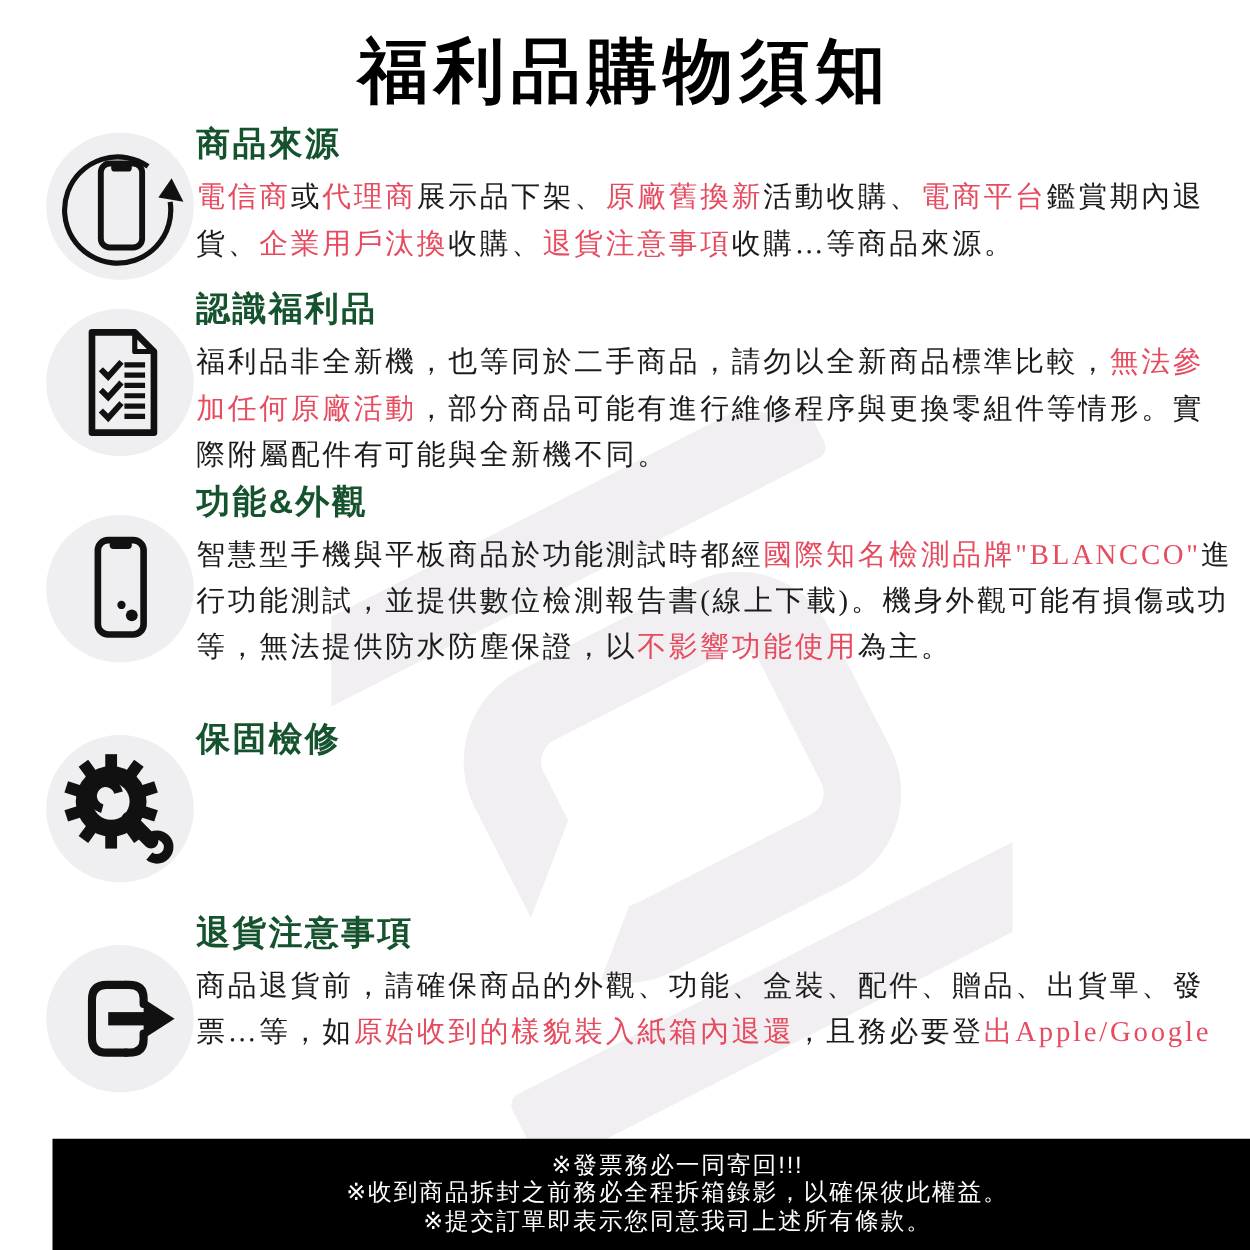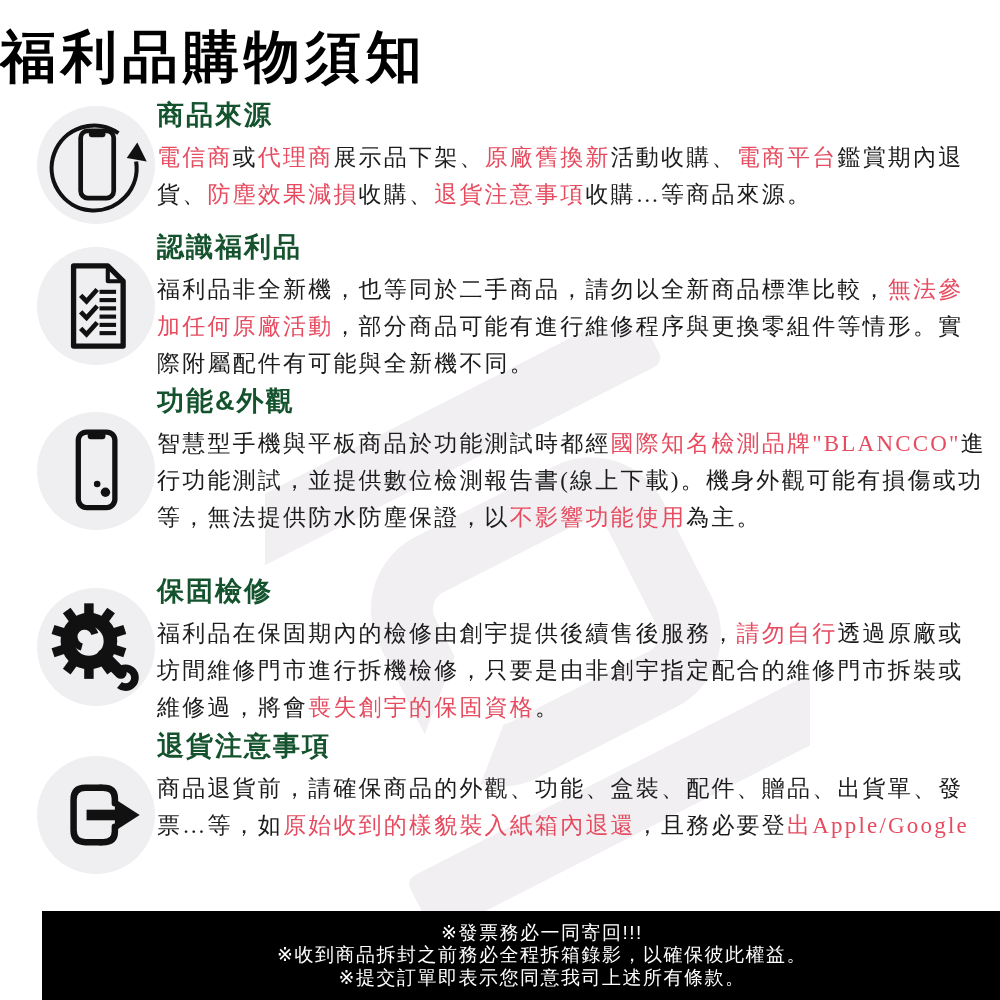--- a/index.html
+++ b/index.html
@@ -2,21 +2,21 @@
 <html style="--accent: #e64b5f; --icon-bg: #efeff1; --wm: #f1eff2; --footer-bg: #000000; --footer-text: #ffffff;"><head>
 <meta charset="utf-8">
 <style>
   html,body { margin:0; padding:0; background:#fff; }
   .page {
     position:relative; width:1000px; height:1000px; background:#ffffff;
     overflow:hidden; font-family:"Liberation Sans","DejaVu Sans",sans-serif;
     color:#1c1c1c;
   }
   .title {
-    position:absolute; top:26px; left:0; width:1000px; text-align:left;
+    position:absolute; top:26px; left:0; width:1000px; text-align:center;
     font-size:56px; font-weight:900; color:#000; letter-spacing:5px;
     line-height:62px; z-index:2;
   }
   .watermark { position:absolute; left:265px; top:330px; width:545px; height:585px; z-index:0; }
   .wm-fill { fill:var(--wm,#f1eff2); }
   .wm-ring { fill:none; stroke:var(--wm,#f1eff2); stroke-width:62px; }
 
   .section { position:absolute; left:0; width:1000px; z-index:1; }
   .icon-wrap {
     position:absolute; left:37px; width:118px; height:118px; border-radius:50%;
@@ -68,21 +68,21 @@
             <rect x="37" y="21" width="28" height="57" rx="6" fill="none" stroke="#111" stroke-width="4"></rect>
             <rect x="44" y="21.5" width="14" height="5" rx="2.5" fill="#111"></rect>
             <path d="M 69 23 A 36 36 0 1 0 84 47" fill="none" stroke="#111" stroke-width="3.5"></path>
             <polygon points="85,31 93,47 76,44" fill="#111"></polygon>
           </svg>
         </div>
         <div class="text-col">
           <h2 class="heading">商品來源</h2>
           <div class="para">
             <div class="pline"><span class="red">電信商</span><span>或</span><span class="red">代理商</span><span>展示品下架、</span><span class="red">原廠舊換新</span><span>活動收購、</span><span class="red">電商平台</span><span>鑑賞期內退</span></div>
-            <div class="pline"><span>貨、</span><span class="red">防塵效果減損</span><span>收購、</span><span class="red">退貨注意事項</span><span>收購…等商品來源。</span></div>
+            <div class="pline"><span>貨、</span><span class="red">企業用戶汰換</span><span>收購、</span><span class="red">退貨注意事項</span><span>收購…等商品來源。</span></div>
           </div>
         </div>
       </section>
       <section class="section s2">
         <div class="icon-wrap">
           <svg viewBox="0 0 100 100">
             <path d="M31 16 H60 L73 29 V84 H31 Z" fill="none" stroke="#111" stroke-width="4.5" stroke-linejoin="round"></path>
             <path d="M60 16 V29 H73" fill="none" stroke="#111" stroke-width="3.5" stroke-linejoin="round"></path>
             <path d="M37 41 l5 5 l9 -10" fill="none" stroke="#111" stroke-width="4"></path>
             <line x1="53" y1="38" x2="67" y2="38" stroke="#111" stroke-width="3.5"></line>
@@ -139,25 +139,20 @@
               <circle cx="44" cy="45" r="24"></circle>
             </g>
             <circle cx="44" cy="45" r="12.5" fill="#efeff1"></circle>
             <path d="M 38 50 A 9 9 0 1 1 49 39" fill="none" stroke="#111" stroke-width="6"></path>
             <line x1="56" y1="57" x2="71" y2="72" stroke="#111" stroke-width="10" stroke-linecap="round"></line>
             <circle cx="75" cy="76" r="8" fill="none" stroke="#111" stroke-width="6.5" stroke-dasharray="37 13" stroke-dashoffset="19"></circle>
           </svg>
         </div>
         <div class="text-col">
           <h2 class="heading">保固檢修</h2>
-          <div class="para">
-            <div class="pline"><span>福利品在保固期內的檢修由創宇提供後續售後服務，</span><span class="red">請勿自行</span><span>透過原廠或</span></div>
-            <div class="pline"><span>坊間維修門市進行拆機檢修，只要是由非創宇指定配合的維修門市拆裝或</span></div>
-            <div class="pline"><span>維修過，將會</span><span class="red">喪失創宇的保固資格</span><span>。</span></div>
-          </div>
         </div>
       </section>
       <section class="section s5">
         <div class="icon-wrap">
           <svg viewBox="0 0 100 100">
             <path d="M54 27 H41 Q31 27 31 37 V63 Q31 73 41 73 H54" fill="none" stroke="#111" stroke-width="5.5" stroke-linecap="round"></path>
             <path d="M54 27 H56 Q66 27 66 36 V40" fill="none" stroke="#111" stroke-width="5.5" stroke-linecap="round"></path>
             <path d="M66 60 V64 Q66 73 56 73 H54" fill="none" stroke="#111" stroke-width="5.5" stroke-linecap="round"></path>
             <rect x="42" y="45.5" width="26" height="9" fill="#111"></rect>
             <polygon points="66,36.5 87,50 66,63.5" fill="#111"></polygon>

